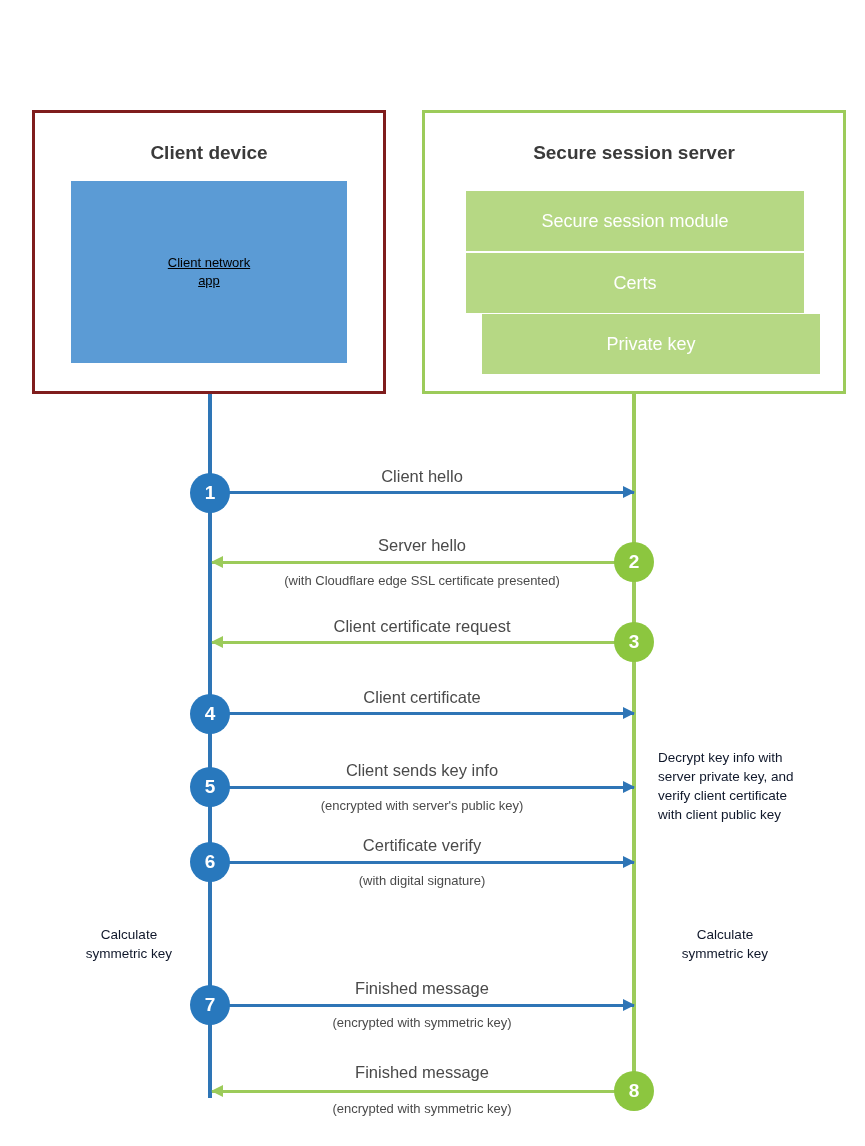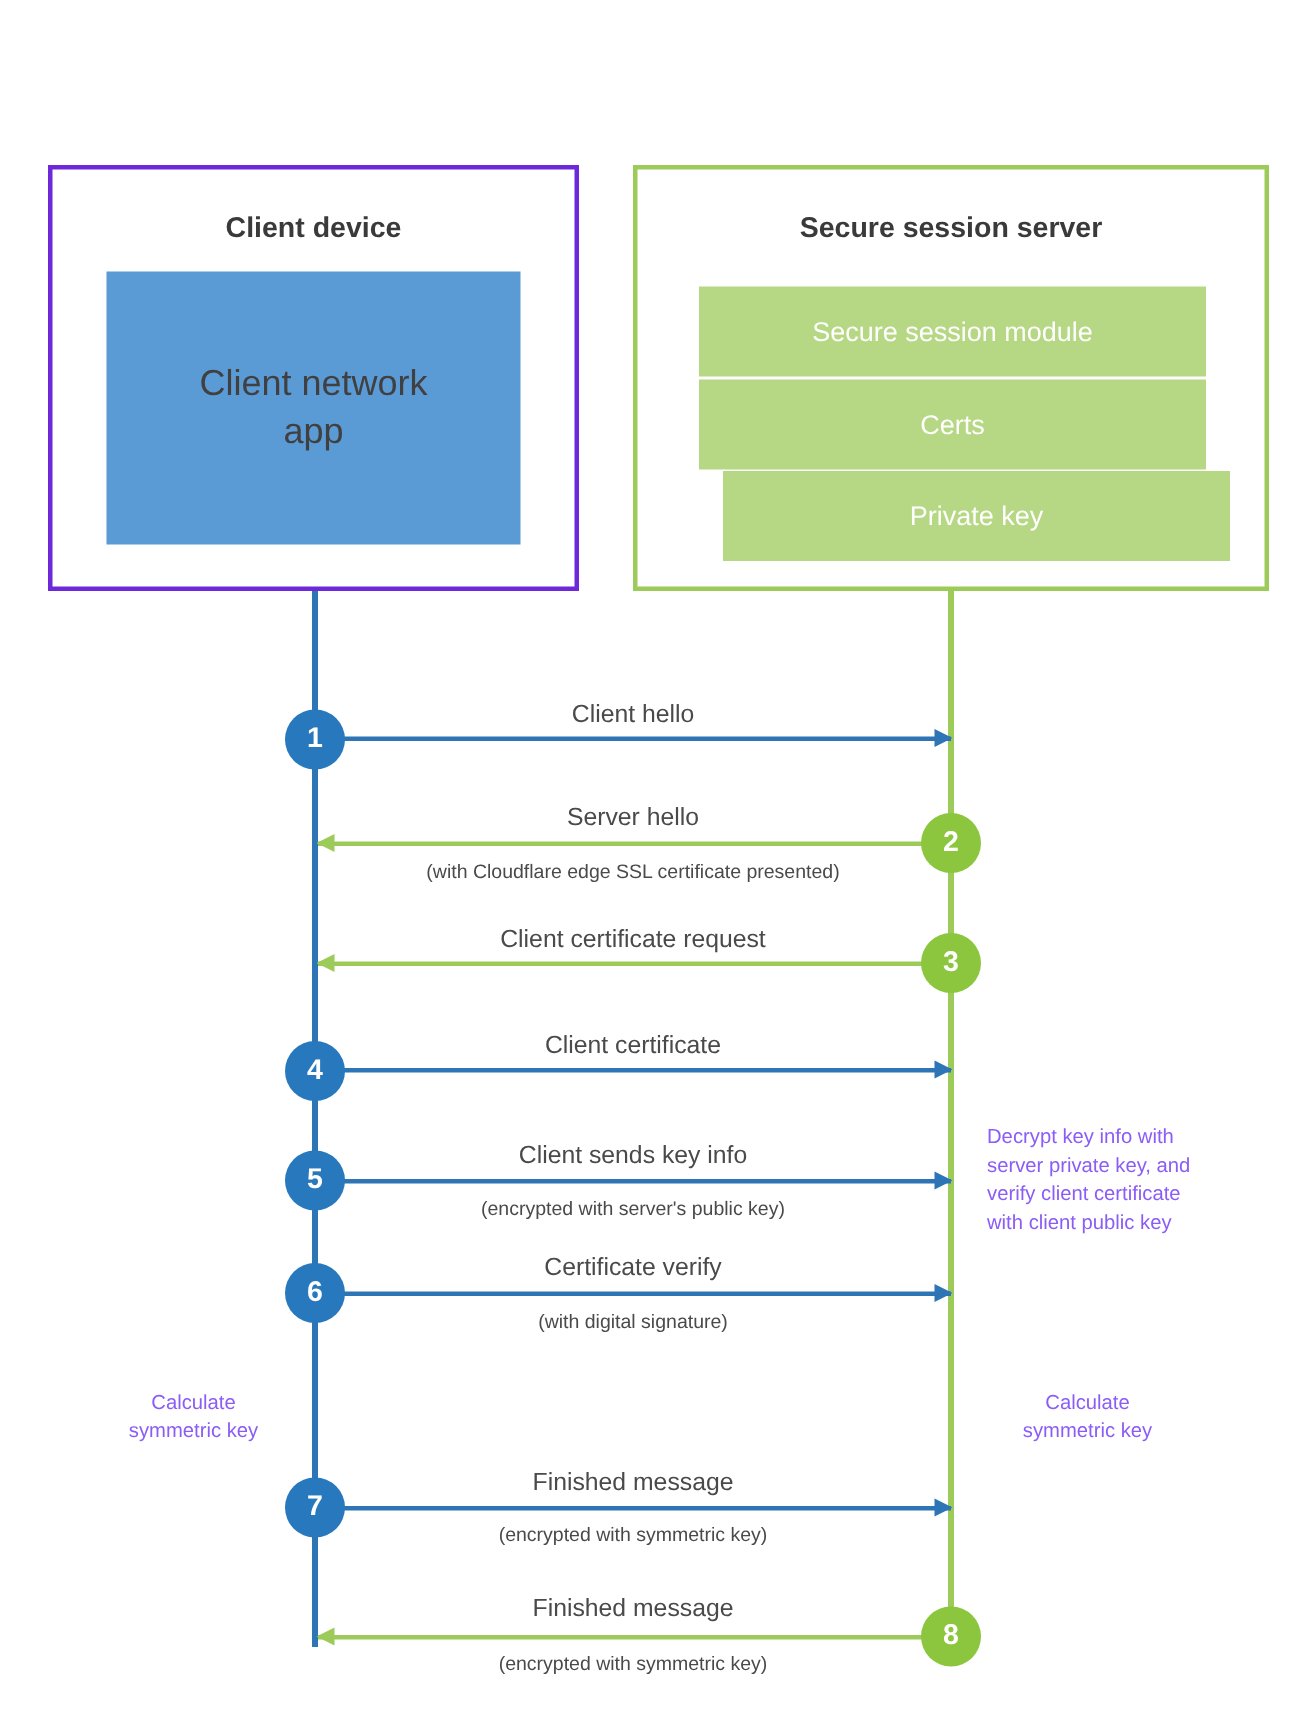--- a/index.html
+++ b/index.html
@@ -23,21 +23,21 @@
   }
 
   
   .party-box {
     position: absolute;
     background: #ffffff;
   }
   .party-box.client {
     left: 32px; top: 110px;
     width: 354px; height: 284px;
-    border: 3px solid #6d28d9;
+    border: 3px solid #7f1d1d;
   }
   .party-box.server {
     left: 422px; top: 110px;
     width: 424px; height: 284px;
     border: 3px solid #9ccb5a;
   }
   .party-title {
     position: absolute;
     left: 0; right: 0;
     text-align: center;
@@ -50,25 +50,26 @@
   .party-box.server .party-title { top: 29px; }
 
   .app-block {
     position: absolute;
     left: 36px; top: 68px;
     width: 276px; height: 182px;
     background: #5b9bd5;
     display: flex;
     align-items: center;
     justify-content: center;
-    color: #404040;
-    font-size: 24px;
+    color: #000000;
+    font-size: 13px;
     line-height: 1.35;
     text-align: center;
     white-space: pre-line;
+    text-decoration: underline;
   }
 
   .server-bar {
     position: absolute;
     left: 41px;
     width: 338px; height: 60px;
     background: #b6d884;
     display: flex;
     align-items: center;
     justify-content: center;
@@ -134,21 +135,21 @@
     position: absolute;
     text-align: center;
     font-size: 13px;
     color: #4a4a4a;
     white-space: nowrap;
   }
   .side-note {
     position: absolute;
     font-size: 13.5px;
     line-height: 1.42;
-    color: #8b5cf6;
+    color: #0f172a;
     white-space: pre-line;
   }
   .side-note.center { text-align: center; }
 </style>
 </head>
 <body>
 
 <div id="stage">
 
 

